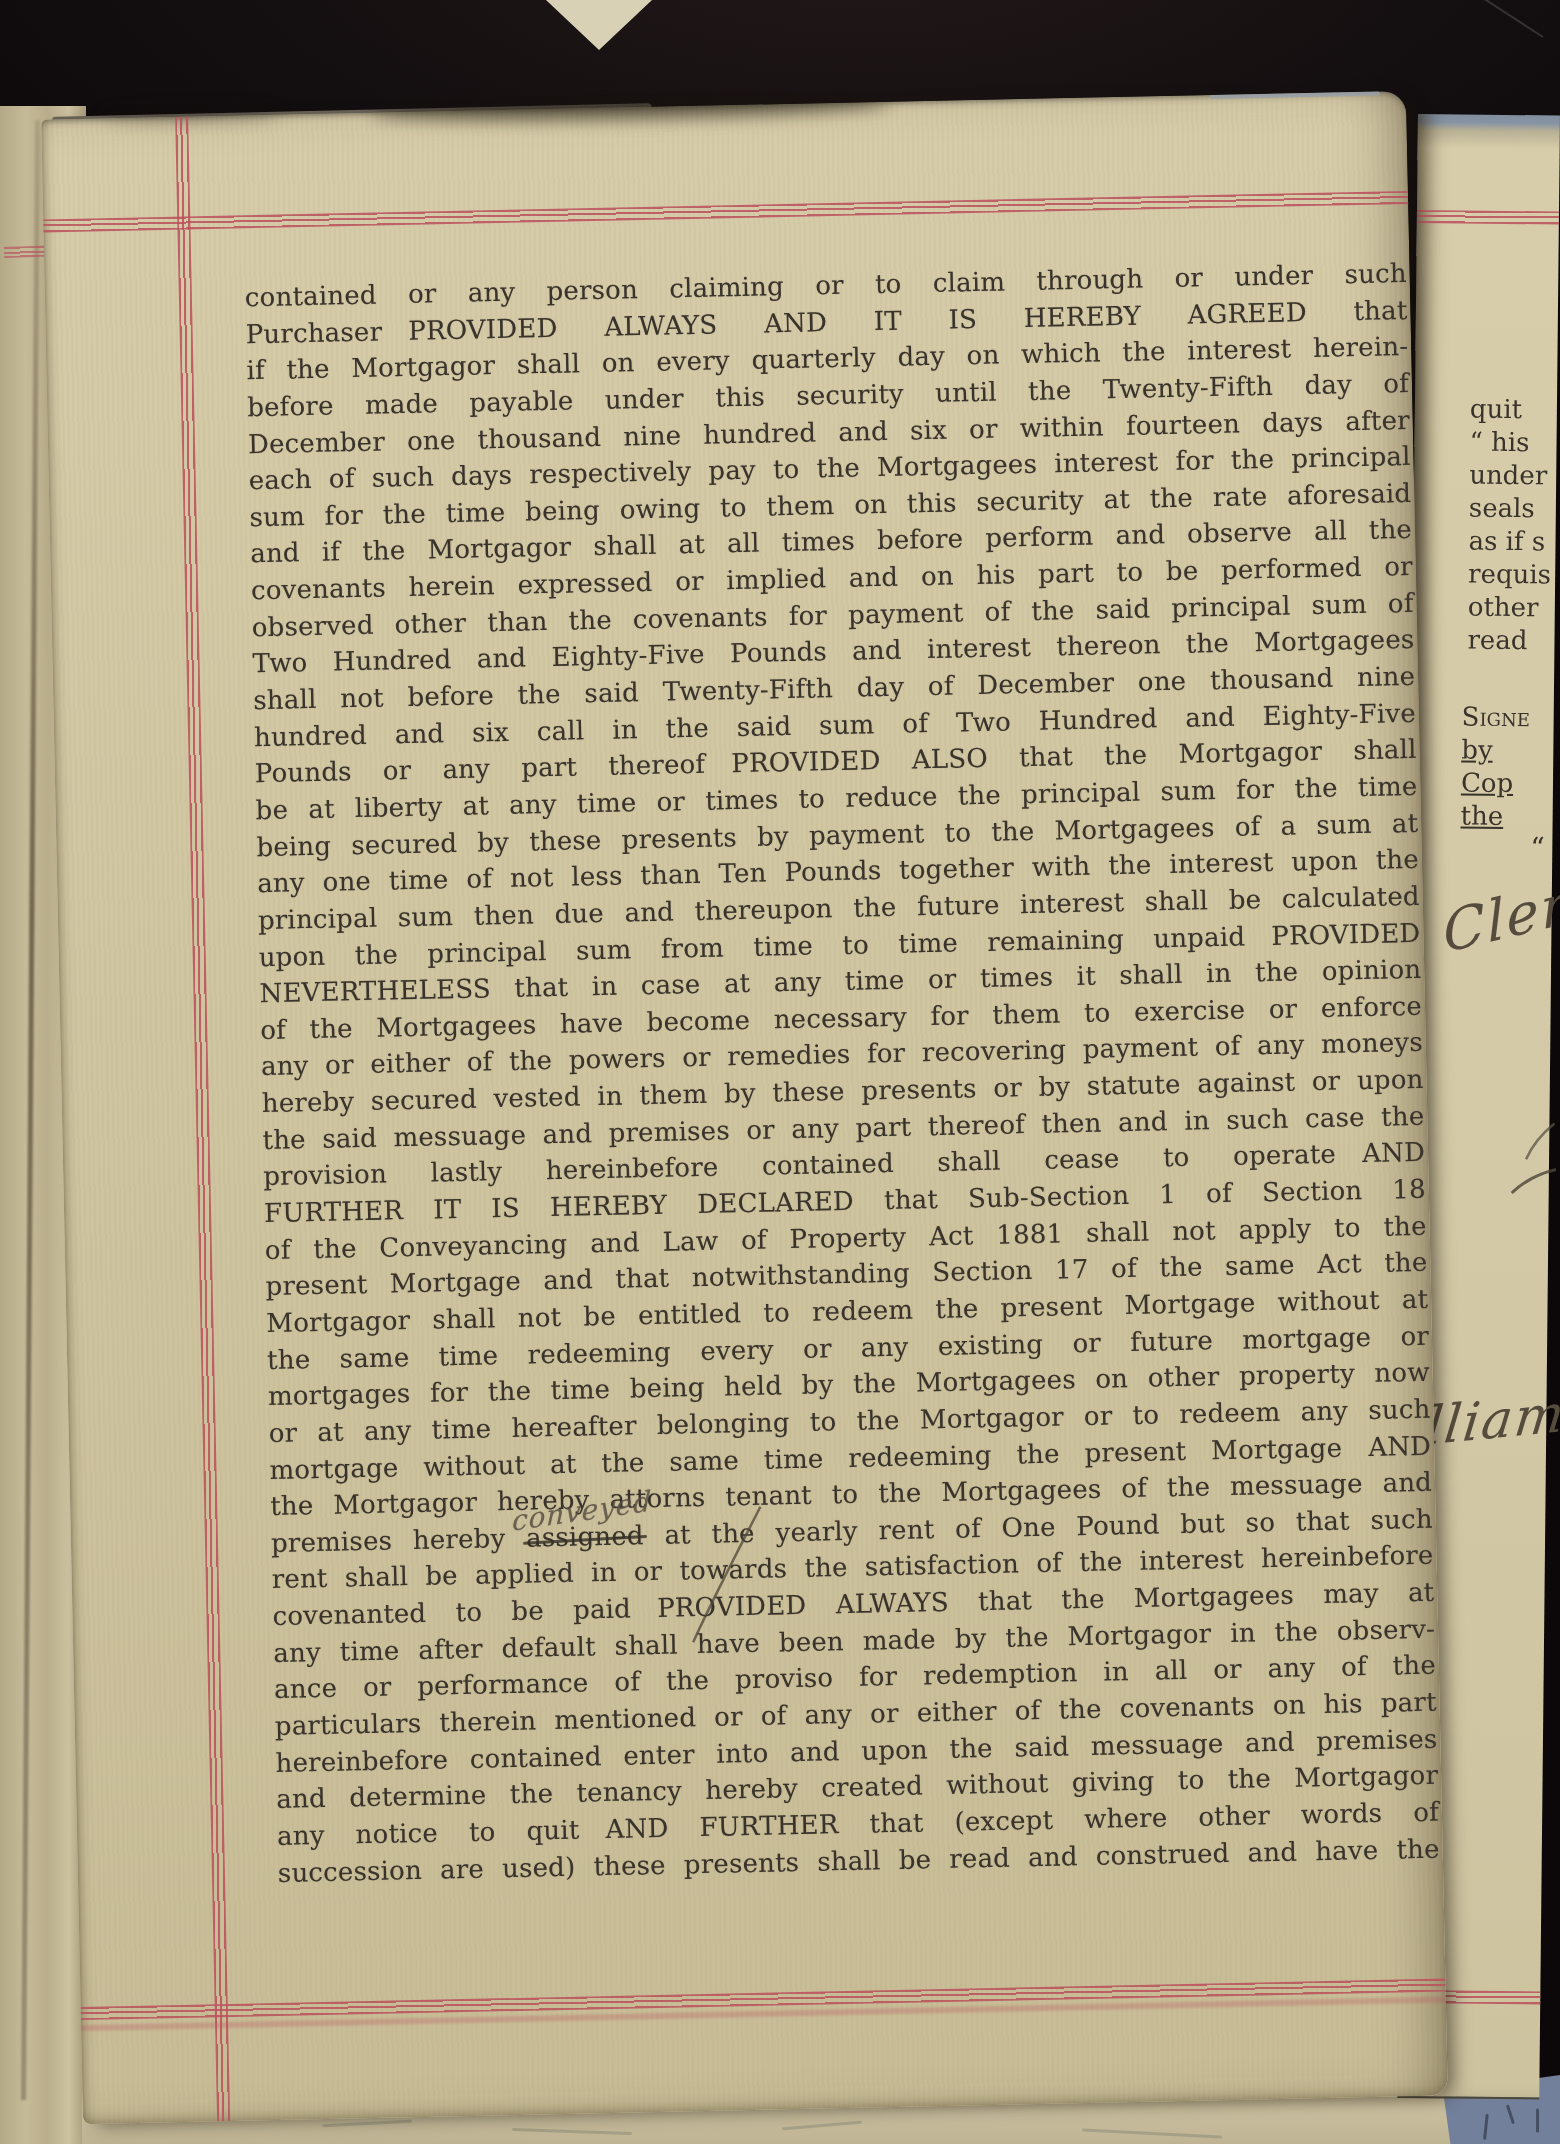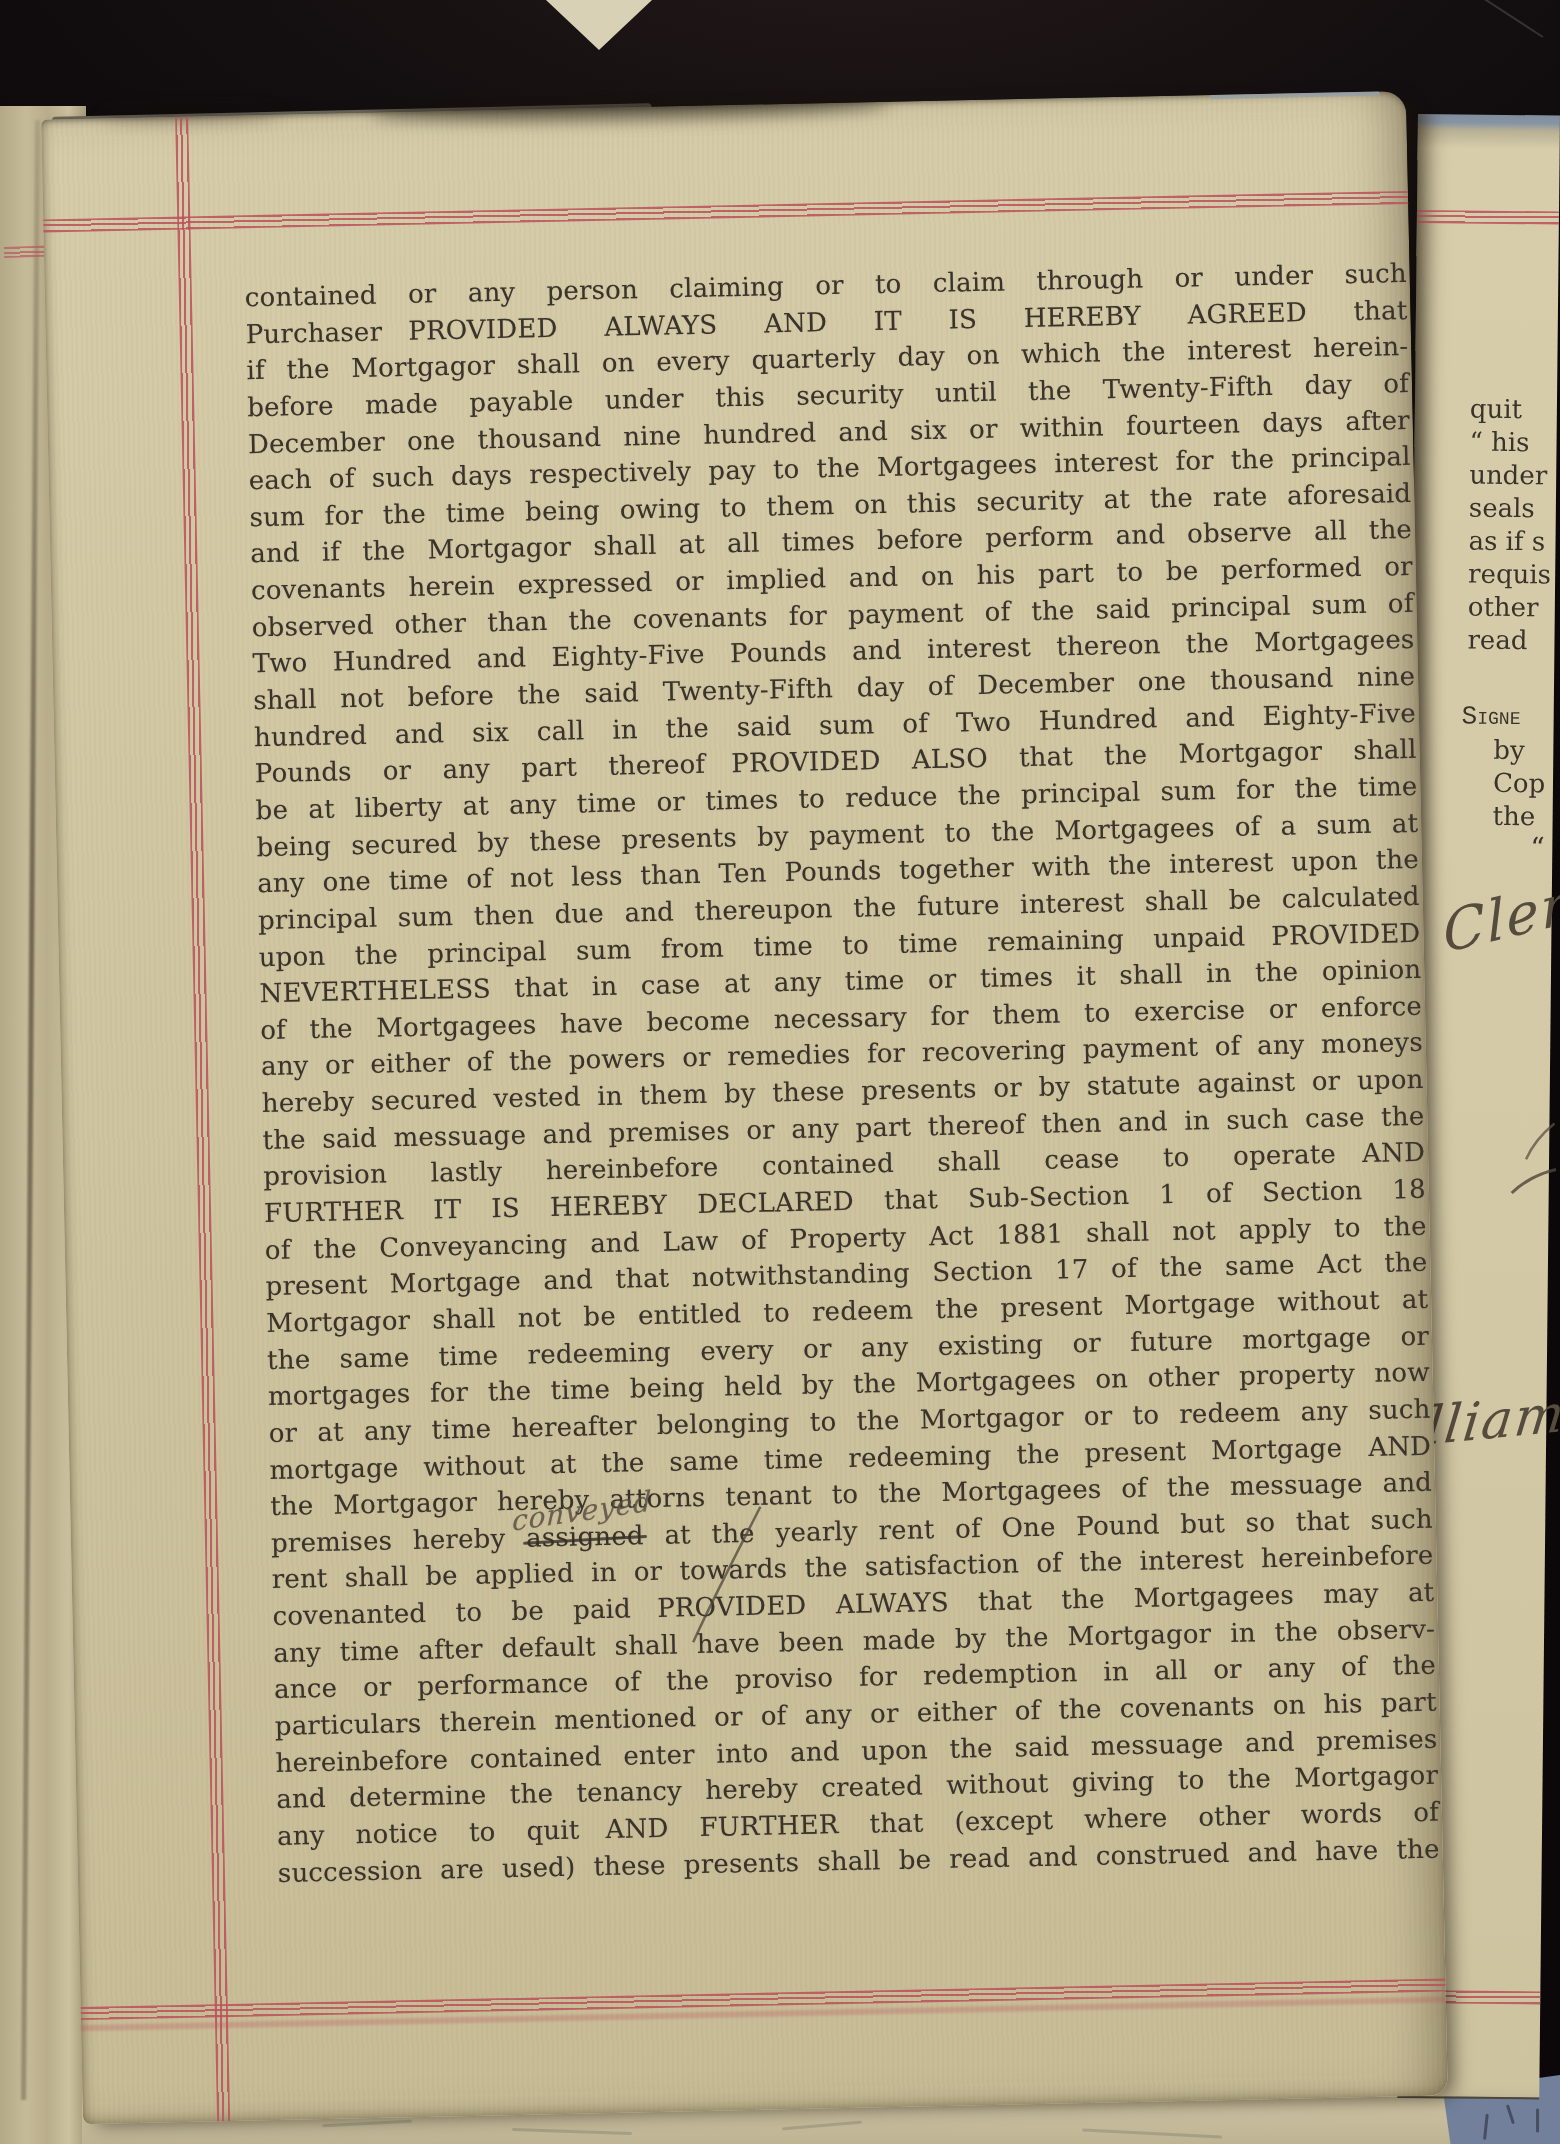--- a/index.html
+++ b/index.html
@@ -37,22 +37,22 @@
     transform:rotate(.6deg);transform-origin:left top;
     background:linear-gradient(180deg,#8795a6 0 8px,#b8b094 16px,#d7cdaa 34px,#d3c9a6 55%,#cdc39f 100%);
     box-shadow:inset 22px 0 20px -12px rgba(48,38,22,.6);
     border-bottom:2px solid #4e483a;}
   .rp-rule{position:absolute;left:0;right:0;height:13px;opacity:.85;
     background:linear-gradient(180deg,#bb4f5b 0 2px,transparent 2px 5px,#bb4f5b 5px 7px,transparent 7px 11px,#bb4f5b 11px 13px);}
   #rp-rule-top{top:96px;}
   #rp-rule-bottom{top:1876px;}
   #rp-frags{position:absolute;left:55px;top:278px;font-size:26px;line-height:33px;color:#3a332b;white-space:nowrap;}
   #rp-attest{position:absolute;left:50px;top:586px;font-size:26px;line-height:33px;color:#3a332b;white-space:nowrap;}
-  #rp-attest div:first-child{font-variant:small-caps;font-family:Liberation Mono, monospace;}
-  #rp-attest div:not(:first-child){margin-left:32px;}
+  #rp-attest div:first-child{font-variant:small-caps;}
+  #rp-attest div:not(:first-child){text-decoration:underline;}
   #rp-quote{position:absolute;left:120px;top:716px;font-size:28px;color:#3a332b;}
   .signature{position:absolute;font-style:italic;color:#564c3e;white-space:nowrap;
     letter-spacing:2px;transform-origin:left center;}
   #rp-sig1{left:34px;top:786px;font-size:56px;transform:rotate(-14deg) skewX(-10deg);}
   #rp-sig2{left:22px;top:1282px;font-size:52px;transform:rotate(-6deg) skewX(-12deg);}
   #rp-sigmark{position:absolute;left:95px;top:1000px;}
   
   #page{position:absolute;left:62px;top:105px;width:1365px;height:2005px;
     transform:rotate(-1.2deg);
     background:

